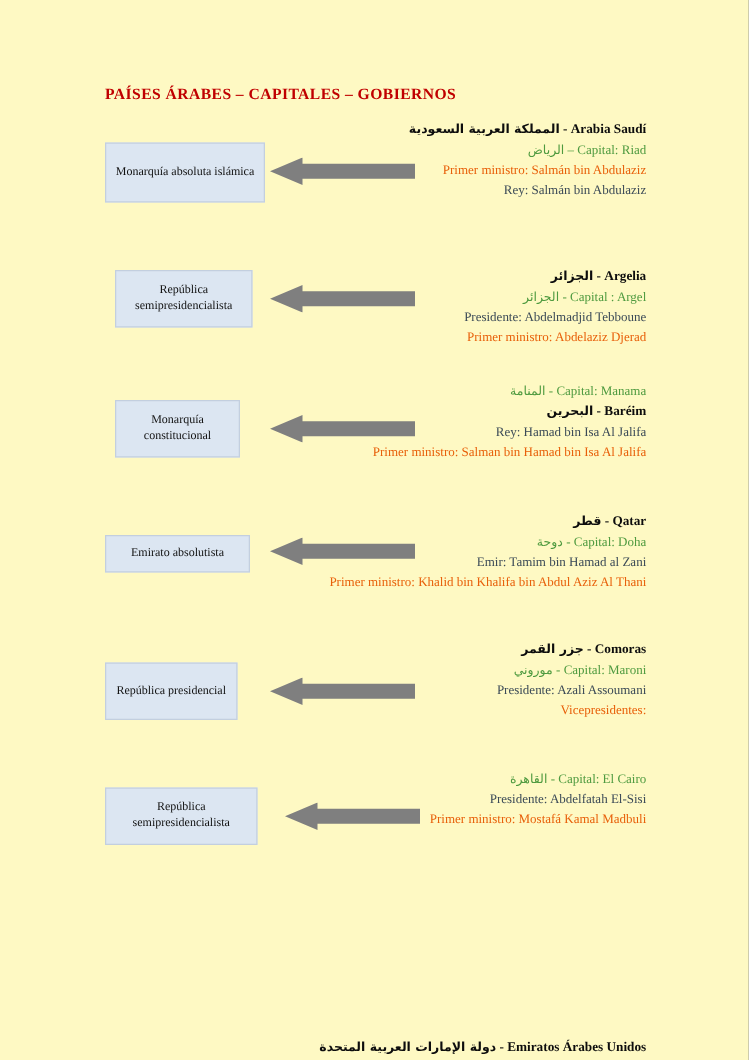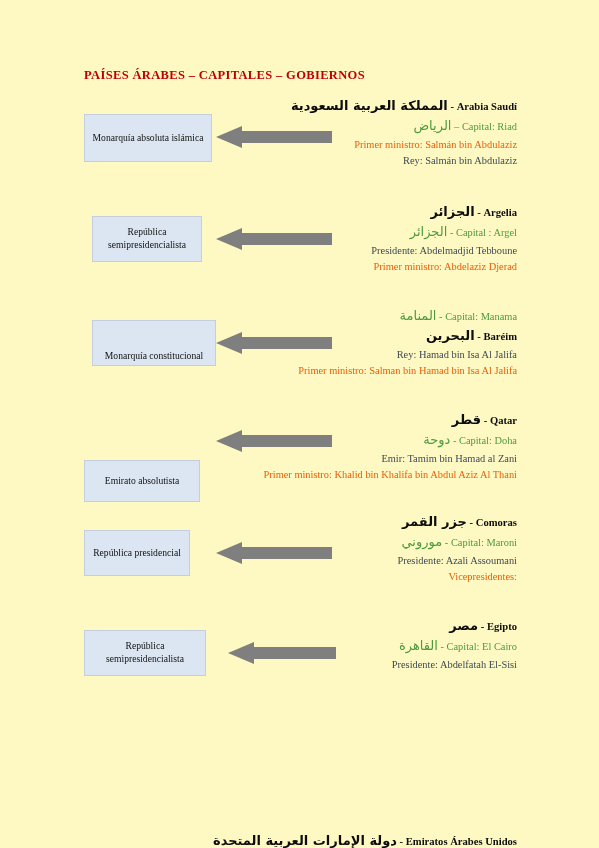--- a/index.html
+++ b/index.html
@@ -76,21 +76,21 @@
   .line.name {
     font-weight: bold;
     color: #0d0d0d;
     font-size: 10.6px;
   }
   .line.capital { color: #4E9A3F; }
   .line.ruler   { color: #3B4A57; }
   .line.pm      { color: #E8600A; }
   .ar {
     font-family: "DejaVu Sans", sans-serif;
-    font-size: 13px;
+    font-size: 10px;
     direction: rtl;
     unicode-bidi: isolate;
   }
 
   
   .footer-entry {
     position: absolute;
     right: 82px;
     top: 833px;
     text-align: center;
@@ -134,38 +134,38 @@
 
   <div class="country-block" style="top:202px;">
     <div class="label-box" style="left:92px; top:14px; width:110px; height:46px;">
       <span>República semipresidencialista</span>
     </div>
     <div class="arrow" style="left:216px; top:26px; width:116px;">
       <svg width="116" height="22" viewBox="0 0 116 22" aria-hidden="true">
         <polygon points="0,11 26,0 26,5 116,5 116,17 26,17 26,22" fill="#7F7F7F"></polygon>
       </svg>
     </div>
-    <div class="info" style="top:0px;">
+    <div class="info" style="top:12px;">
       <div class="line name">
         <span class="ar">الجزائر</span>
         <span>-</span>
         <span>Argelia</span>
       </div>
       <div class="line capital">
         <span class="ar">الجزائر</span>
         <span>-</span>
         <span>Capital : Argel</span>
       </div>
       <div class="line ruler">Presidente: Abdelmadjid Tebboune</div>
       <div class="line pm">Primer ministro: Abdelaziz Djerad</div>
     </div>
   </div>
 
   <div class="country-block" style="top:306px;">
-    <div class="label-box" style="left:92px; top:14px; width:124px; height:46px;align-items:flex-end;">
+    <div class="label-box" style="left:92px; top:14px; width:100px; height:46px;">
       <span>Monarquía constitucional</span>
     </div>
     <div class="arrow" style="left:216px; top:26px; width:116px;">
       <svg width="116" height="22" viewBox="0 0 116 22" aria-hidden="true">
         <polygon points="0,11 26,0 26,5 116,5 116,17 26,17 26,22" fill="#7F7F7F"></polygon>
       </svg>
     </div>
     <div class="info" style="top:0px;">
       <div class="line capital">
         <span class="ar">المنامة</span>
@@ -176,21 +176,21 @@
         <span class="ar">البحرين</span>
         <span>-</span>
         <span>Baréim</span>
       </div>
       <div class="line ruler">Rey: Hamad bin Isa Al Jalifa</div>
       <div class="line pm">Primer ministro: Salman bin Hamad bin Isa Al Jalifa</div>
     </div>
   </div>
 
   <div class="country-block" style="top:410px;">
-    <div class="label-box" style="left:84px; top:18px; width:116px; height:42px;margin-top:32px;">
+    <div class="label-box" style="left:84px; top:18px; width:116px; height:30px;">
       <span>Emirato absolutista</span>
     </div>
     <div class="arrow" style="left:216px; top:20px; width:116px;">
       <svg width="116" height="22" viewBox="0 0 116 22" aria-hidden="true">
         <polygon points="0,11 26,0 26,5 116,5 116,17 26,17 26,22" fill="#7F7F7F"></polygon>
       </svg>
     </div>
     <div class="info" style="top:0px;">
       <div class="line name">
         <span class="ar">قطر</span>
@@ -235,31 +235,27 @@
   <div class="country-block" style="top:616px;">
     <div class="label-box" style="left:84px; top:14px; width:122px; height:46px;">
       <span>República semipresidencialista</span>
     </div>
     <div class="arrow" style="left:228px; top:26px; width:108px;">
       <svg width="108" height="22" viewBox="0 0 108 22" aria-hidden="true">
         <polygon points="0,11 26,0 26,5 108,5 108,17 26,17 26,22" fill="#7F7F7F"></polygon>
       </svg>
     </div>
     <div class="info" style="top:0px;">
-      <div class="line name">
-        <span class="ar">مصر</span>
-        <span>-</span>
-        <span>Egipto</span>
-      </div>
       <div class="line capital">
         <span class="ar">القاهرة</span>
         <span>-</span>
         <span>Capital: El Cairo</span>
       </div>
       <div class="line ruler">Presidente: Abdelfatah El-Sisi</div>
+      <div class="line pm">Primer ministro: Mostafá Kamal Madbuli</div>
     </div>
   </div>
 
   <div class="footer-entry">
     <span class="ar">دولة الإمارات العربية المتحدة</span>
     <span>-</span>
     <span>Emiratos Árabes Unidos</span>
   </div>
 
 </div>

